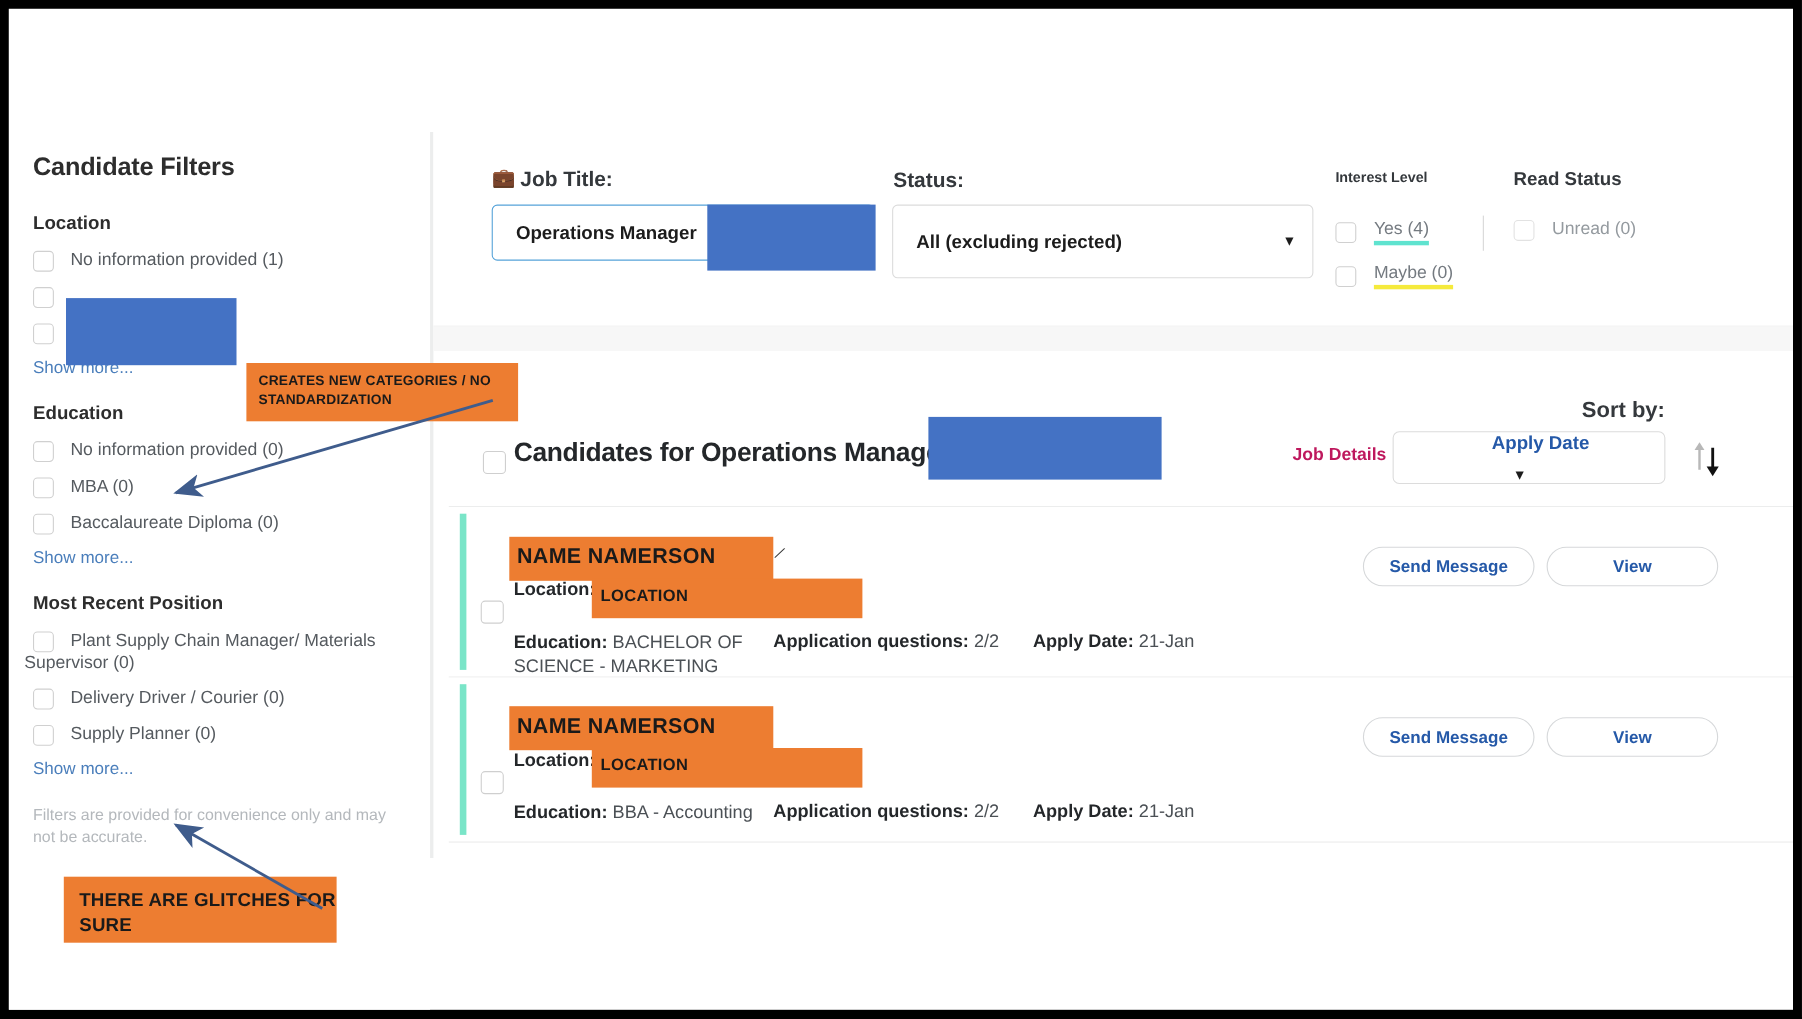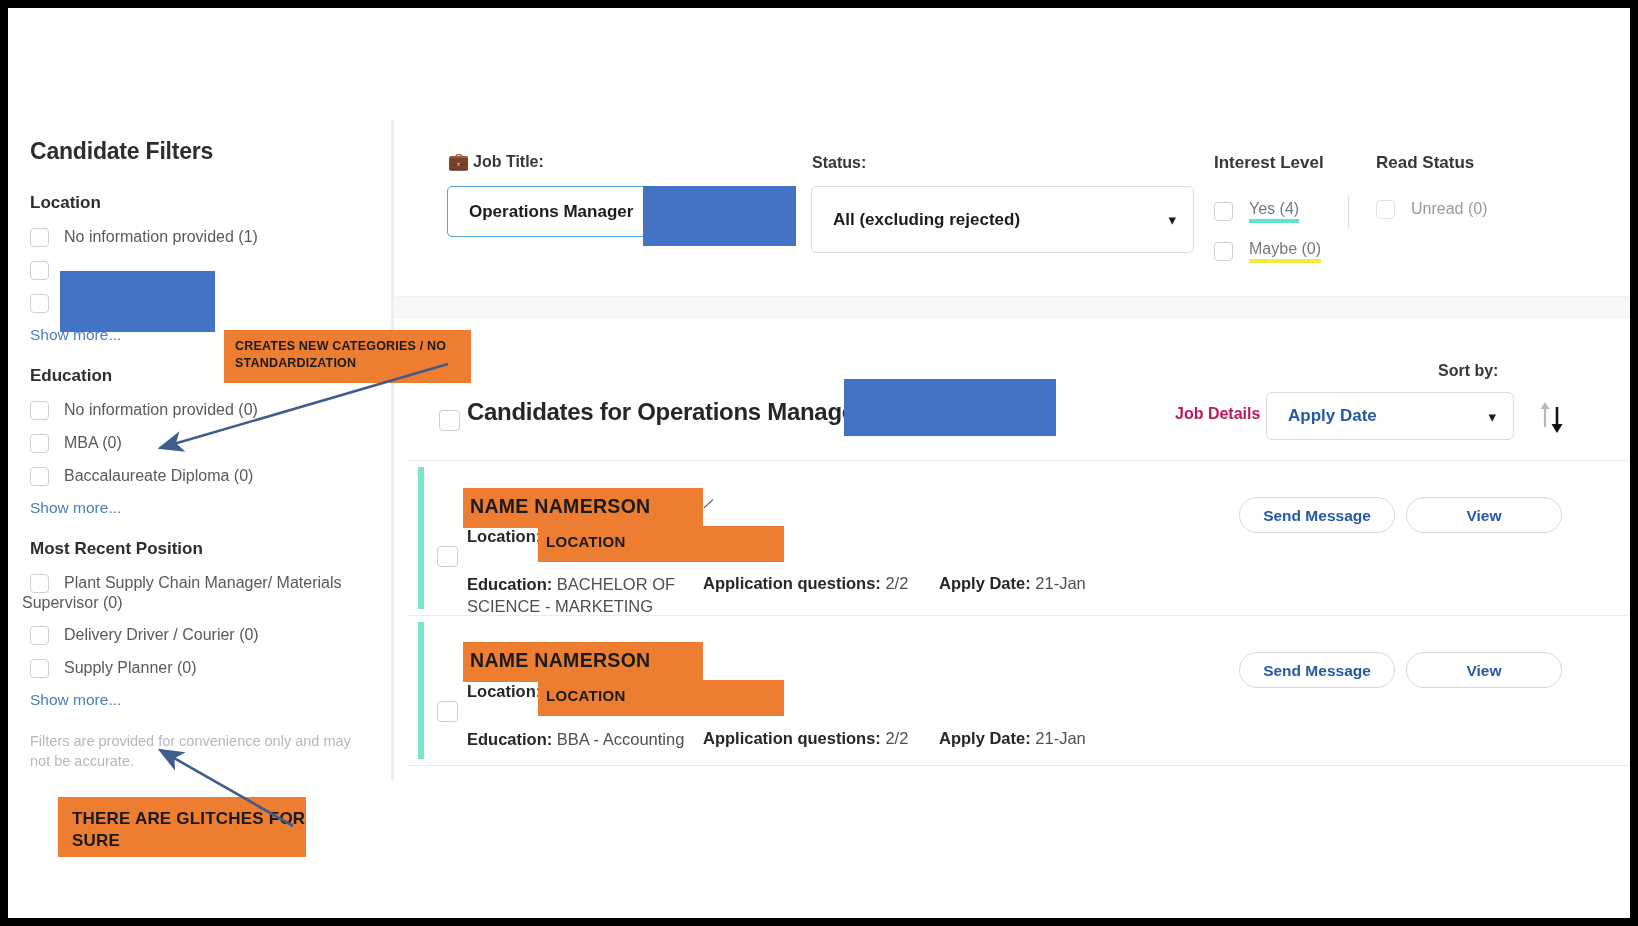--- a/index.html
+++ b/index.html
@@ -108,33 +108,33 @@
   
   #filter-bar {
     position: absolute;
     left: 386px; top: 112px;
     width: 1236px; height: 177px;
     background: #ffffff;
     border-bottom: 1px solid #f0f0f0;
   }
   .fb-label {
     position: absolute;
-    font-size: 16px;
+    font-size: 19px;
     font-weight: bold;
     color: #34383c;
   }
   .bcase-icon {
     position: absolute;
     left: 54px; top: 33px;
     font-size: 17px;
     line-height: 1;
   }
   #jt-label { left: 79px; top: 33px; }
   #st-label { left: 418px; top: 34px; }
-  #il-label { left: 820px; top: 33px; font-size: 17px; }
+  #il-label { left: 820px; top: 33px; font-size: 13px; }
   #rs-label { left: 982px; top: 33px; font-size: 17px; }
 
   .ctrl {
     position: absolute;
     background: #ffffff;
     border-radius: 5px;
     display: flex;
     align-items: center;
   }
   #jobtitle-ctrl {
@@ -224,21 +224,21 @@
     left: 59px; top: 79px;
     font-size: 24px;
     font-weight: bold;
     color: #24272a;
     letter-spacing: -0.3px;
     white-space: nowrap;
   }
   #sortby-label {
     position: absolute;
     left: 1030px; top: 43px;
-    font-size: 16px;
+    font-size: 20px;
     font-weight: bold;
     color: #34383c;
   }
   #job-details {
     position: absolute;
     left: 767px; top: 86px;
     font-size: 16px;
     font-weight: bold;
     color: #be185d;
     cursor: pointer;
@@ -246,20 +246,21 @@
   #sort-ctrl {
     position: absolute;
     left: 858px; top: 73px;
     width: 248px; height: 48px;
     border: 1.3px solid #dcdcdc;
     border-radius: 6px;
     background: #fff;
     display: flex;
     align-items: center;
     justify-content: space-between;
+    flex-direction: column;
   }
   #sort-ctrl .ctrl-text {
     font-size: 17px; font-weight: bold; color: #2559a8;
     padding-left: 21px;
   }
   #sort-toggle {
     position: absolute;
     left: 1128px; top: 79px;
     width: 34px; height: 38px;
     cursor: pointer;

